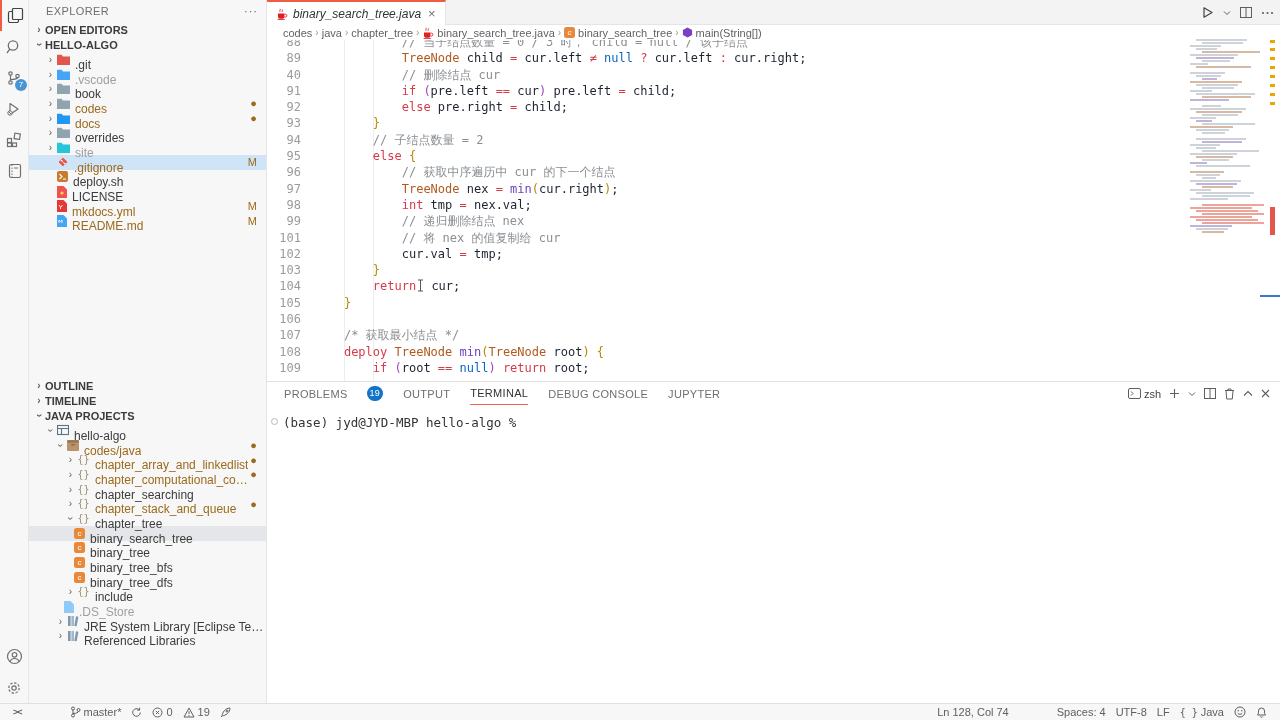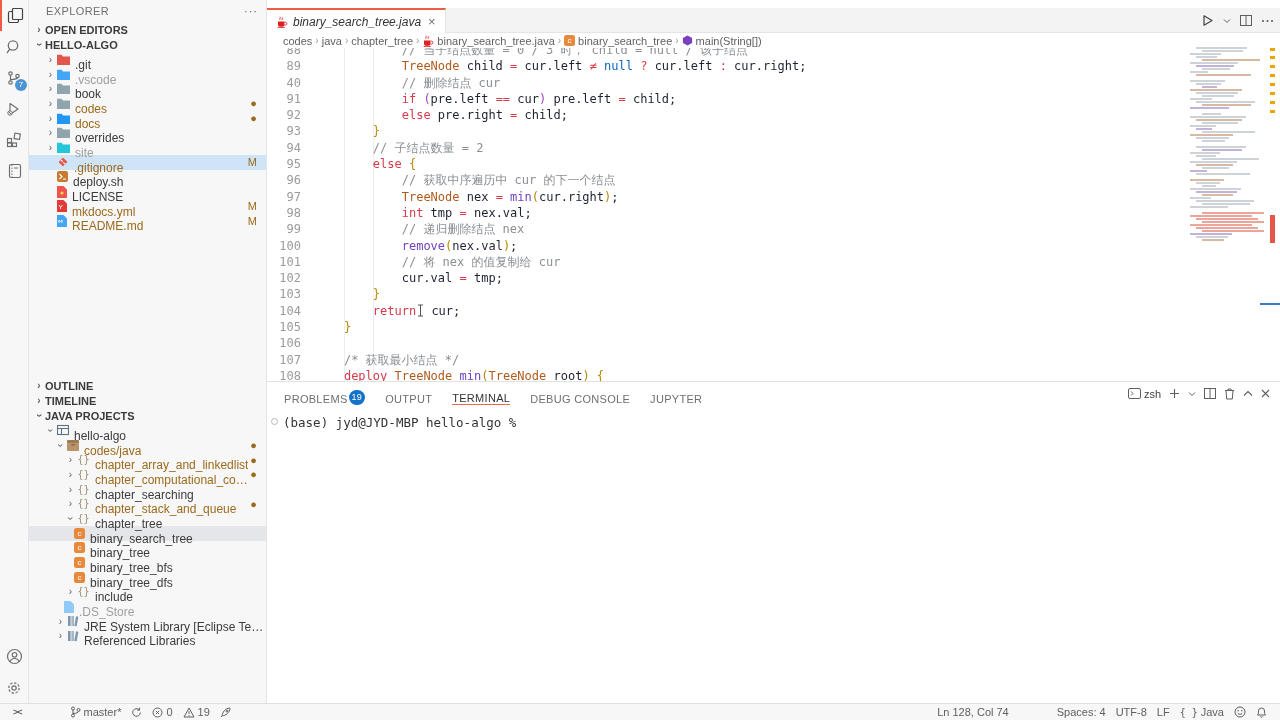--- a/index.html
+++ b/index.html
@@ -29,21 +29,21 @@
   .row.sel { background:#cfe4f7; }
   .row.sel2 { background:#e4e6ea; }
   .lbl.mod, .right.mod { color:#9c6a1d; }
   .lbl.dim { color:#9f9f9f; }
   .dot { color:#9c6a1d; font-size:10px; }
   .chev { color:#5f5f5f; font-size:10px; display:inline-block; text-align:center; }
   .chev.open { transform:rotate(90deg); }
   #sidebar-lower { position:absolute; left:0; top:378px; width:100%; }
 
   
-  #editor { position:absolute; left:267px; top:8px; width:1013px; height:381px; background:#fff; }
+  #editor { position:absolute; left:267px; top:0; width:1013px; height:381px; background:#fff; }
   #tabstrip { position:absolute; left:0; top:0; right:0; height:25px; background:#f3f3f3; border-bottom:1px solid #e5e5e5; display:flex; }
   .tab { position:relative; height:25px; background:#fff; border-right:1px solid #e5e5e5; border-top:2px solid #ee5d43; display:flex; align-items:center; padding:0 9px; font-size:12px; color:#333; font-style:italic; cursor:pointer; }
   .tab .lbl { margin:0 7px 0 5px; }
   .tab .x { font-style:normal; color:#717171; cursor:pointer; font-size:13px; }
   #editor-actions { position:absolute; right:6px; top:0; height:25px; display:flex; align-items:center; gap:9px; }
   #editor-actions .ic { cursor:pointer; }
   #breadcrumbs { position:absolute; left:0; top:25px; right:0; height:15px; display:flex; align-items:center; font-size:11px; color:#616161; padding-left:16px; gap:3px; white-space:nowrap; }
   .bc-sep { color:#9b9b9b; font-size:10px; }
   .bc-item { display:flex; align-items:center; gap:3px; cursor:pointer; }
 
@@ -59,21 +59,21 @@
   #minimap { position:absolute; top:36px; right:14px; width:76px; height:200px; cursor:pointer; }
   .mm-row { height:2px; margin-bottom:1px; background:#ced3da; }
   #overview-ruler { position:absolute; top:28px; right:0; width:14px; bottom:0; cursor:pointer; }
   .ovr-mark { position:absolute; left:4px; width:5px; height:3px; background:#e9a700; }
   .ovr-red { position:absolute; left:4px; width:5px; background:#e45649; }
   #cursor-ovr { position:absolute; right:0; width:20px; height:2px; background:#3e78c9; }
 
   
   #panel { position:absolute; left:267px; top:381px; width:1013px; height:322px; background:#fff; border-top:1px solid #e2e2e2; }
   #panel-header { position:relative; height:23px; display:flex; align-items:center; padding-left:17px; }
-  .ptab { position:relative; height:23px; display:flex; align-items:flex-end; gap:1px; margin-right:20px; font-size:11px; color:#6f6f6f; letter-spacing:.3px; cursor:pointer; }
+  .ptab { position:relative; height:23px; display:flex; align-items:center; gap:19px; margin-right:20px; font-size:11px; color:#6f6f6f; letter-spacing:.3px; cursor:pointer; }
   .ptab.active { color:#333; border-bottom:1px solid #e8694f; }
   .pbadge { min-width:15px; height:15px; border-radius:9px; background:#1273c9; color:#fff; font-size:9px; line-height:15px; text-align:center; padding:0 3px; }
   #panel-actions { position:absolute; right:10px; top:0; height:23px; display:flex; align-items:center; gap:8px; color:#5f5f5f; }
   #panel-actions .act { display:flex; align-items:center; gap:3px; cursor:pointer; font-size:11px; color:#424242; }
   #terminal { position:relative; padding:10px 0 0 16px; font-family:"DejaVu Sans Mono", monospace; font-size:12.5px; color:#333; }
   #term-deco { position:absolute; left:4px; top:13px; width:7px; height:7px; border:1px solid #b9b9b9; border-radius:50%; }
 
   
   #status-bar { position:absolute; left:0; bottom:0; width:1280px; height:17px; background:#f7f7f7; border-top:1px solid #e0e0e0; display:flex; align-items:center; font-size:11px; color:#5f5f5f; padding:0 8px; }
   .st-item { display:flex; align-items:center; gap:3px; cursor:pointer; padding:0 5px; height:17px; }
@@ -556,21 +556,20 @@
           <div class="cl"><span class="ln">40</span><span class="tk-p">            </span><span class="tk-c">// 删除结点 cur</span></div>
           <div class="cl"><span class="ln">91</span><span class="tk-p">            </span><span class="tk-k">if</span><span class="tk-u"> (</span><span class="tk-p">pre.left </span><span class="tk-o">==</span><span class="tk-p"> cur</span><span class="tk-u">)</span><span class="tk-p"> pre.left </span><span class="tk-o">=</span><span class="tk-p"> child;</span></div>
           <div class="cl"><span class="ln">92</span><span class="tk-p">            </span><span class="tk-k">else</span><span class="tk-p"> pre.right </span><span class="tk-o">=</span><span class="tk-p"> child;</span></div>
           <div class="cl"><span class="ln">93</span><span class="tk-p">        </span><span class="tk-g">}</span></div>
           <div class="cl"><span class="ln">94</span><span class="tk-p">        </span><span class="tk-c">// 子结点数量 = 2</span></div>
           <div class="cl"><span class="ln">95</span><span class="tk-p">        </span><span class="tk-k">else</span><span class="tk-g"> {</span></div>
           <div class="cl"><span class="ln">96</span><span class="tk-p">            </span><span class="tk-c">// 获取中序遍历中 cur 的下一个结点</span></div>
           <div class="cl"><span class="ln">97</span><span class="tk-p">            </span><span class="tk-t">TreeNode</span><span class="tk-p"> nex </span><span class="tk-o">=</span><span class="tk-p"> </span><span class="tk-f">min</span><span class="tk-g">(</span><span class="tk-p">cur.right</span><span class="tk-g">)</span><span class="tk-p">;</span></div>
           <div class="cl"><span class="ln">98</span><span class="tk-p">            </span><span class="tk-k">int</span><span class="tk-p"> tmp </span><span class="tk-o">=</span><span class="tk-p"> nex.val;</span></div>
           <div class="cl"><span class="ln">99</span><span class="tk-p">            </span><span class="tk-c">// 递归删除结点 nex</span></div>
-          <div class="cl"><span class="ln">100</span><span class="tk-p">            </span><span class="tk-f">remove</span><span class="tk-g">(</span><span class="tk-p">nex.val</span><span class="tk-g">)</span><span class="tk-p">;</span></div>
           <div class="cl"><span class="ln">101</span><span class="tk-p">            </span><span class="tk-c">// 将 nex 的值复制给 cur</span></div>
           <div class="cl"><span class="ln">102</span><span class="tk-p">            cur.val </span><span class="tk-o">=</span><span class="tk-p"> tmp;</span></div>
           <div class="cl"><span class="ln">103</span><span class="tk-p">        </span><span class="tk-g">}</span></div>
           <div class="cl"><span class="ln">104</span><span class="tk-p">        </span><span class="tk-k">return</span><span class="ibeam"><svg width="7" height="13" viewBox="0 0 7 13">
                 <path d="M1 1h5M1 12h5M3.5 1v11" stroke="#555" fill="none"></path>
               </svg></span><span class="tk-p"> cur;</span></div>
           <div class="cl"><span class="ln">105</span><span class="tk-p">    </span><span class="tk-g">}</span></div>
           <div class="cl"><span class="ln">106</span></div>
           <div class="cl"><span class="ln">107</span><span class="tk-p">    </span><span class="tk-c">/* 获取最小结点 */</span></div>
           <div class="cl"><span class="ln">108</span><span class="tk-p">    </span><span class="tk-k">deploy</span><span class="tk-p"> </span><span class="tk-t">TreeNode</span><span class="tk-p"> </span><span class="tk-f">min</span><span class="tk-g">(</span><span class="tk-t">TreeNode</span><span class="tk-p"> root</span><span class="tk-g">)</span><span class="tk-g"> {</span></div>

